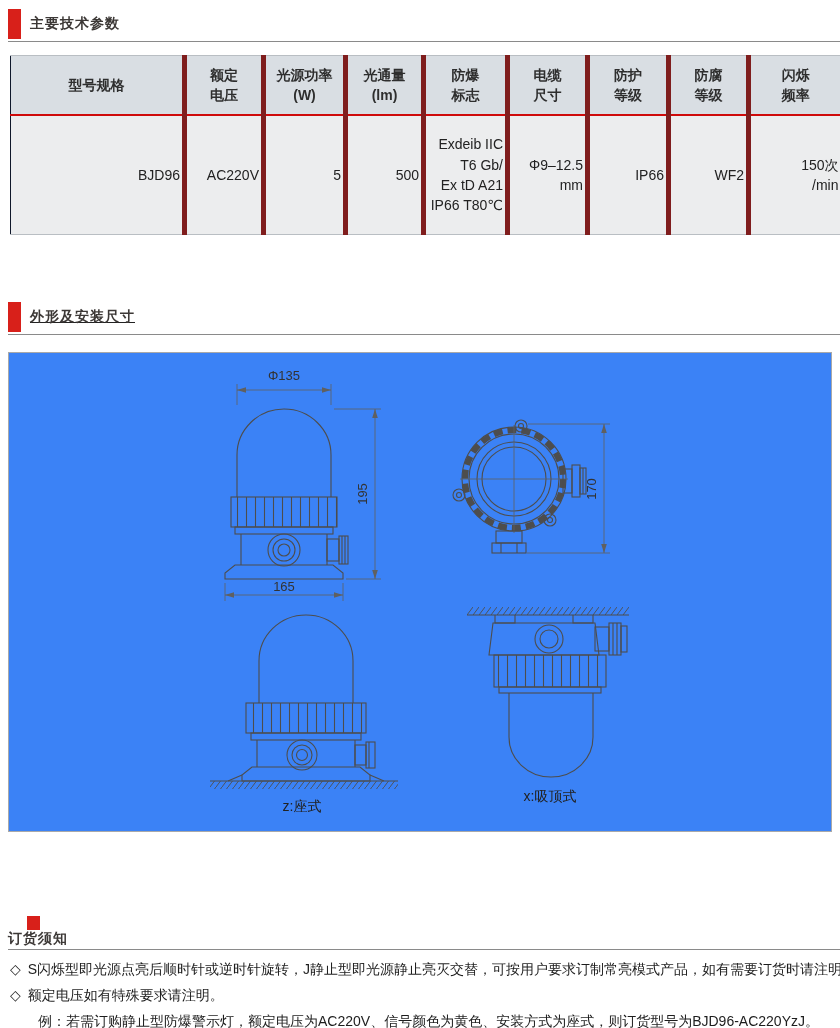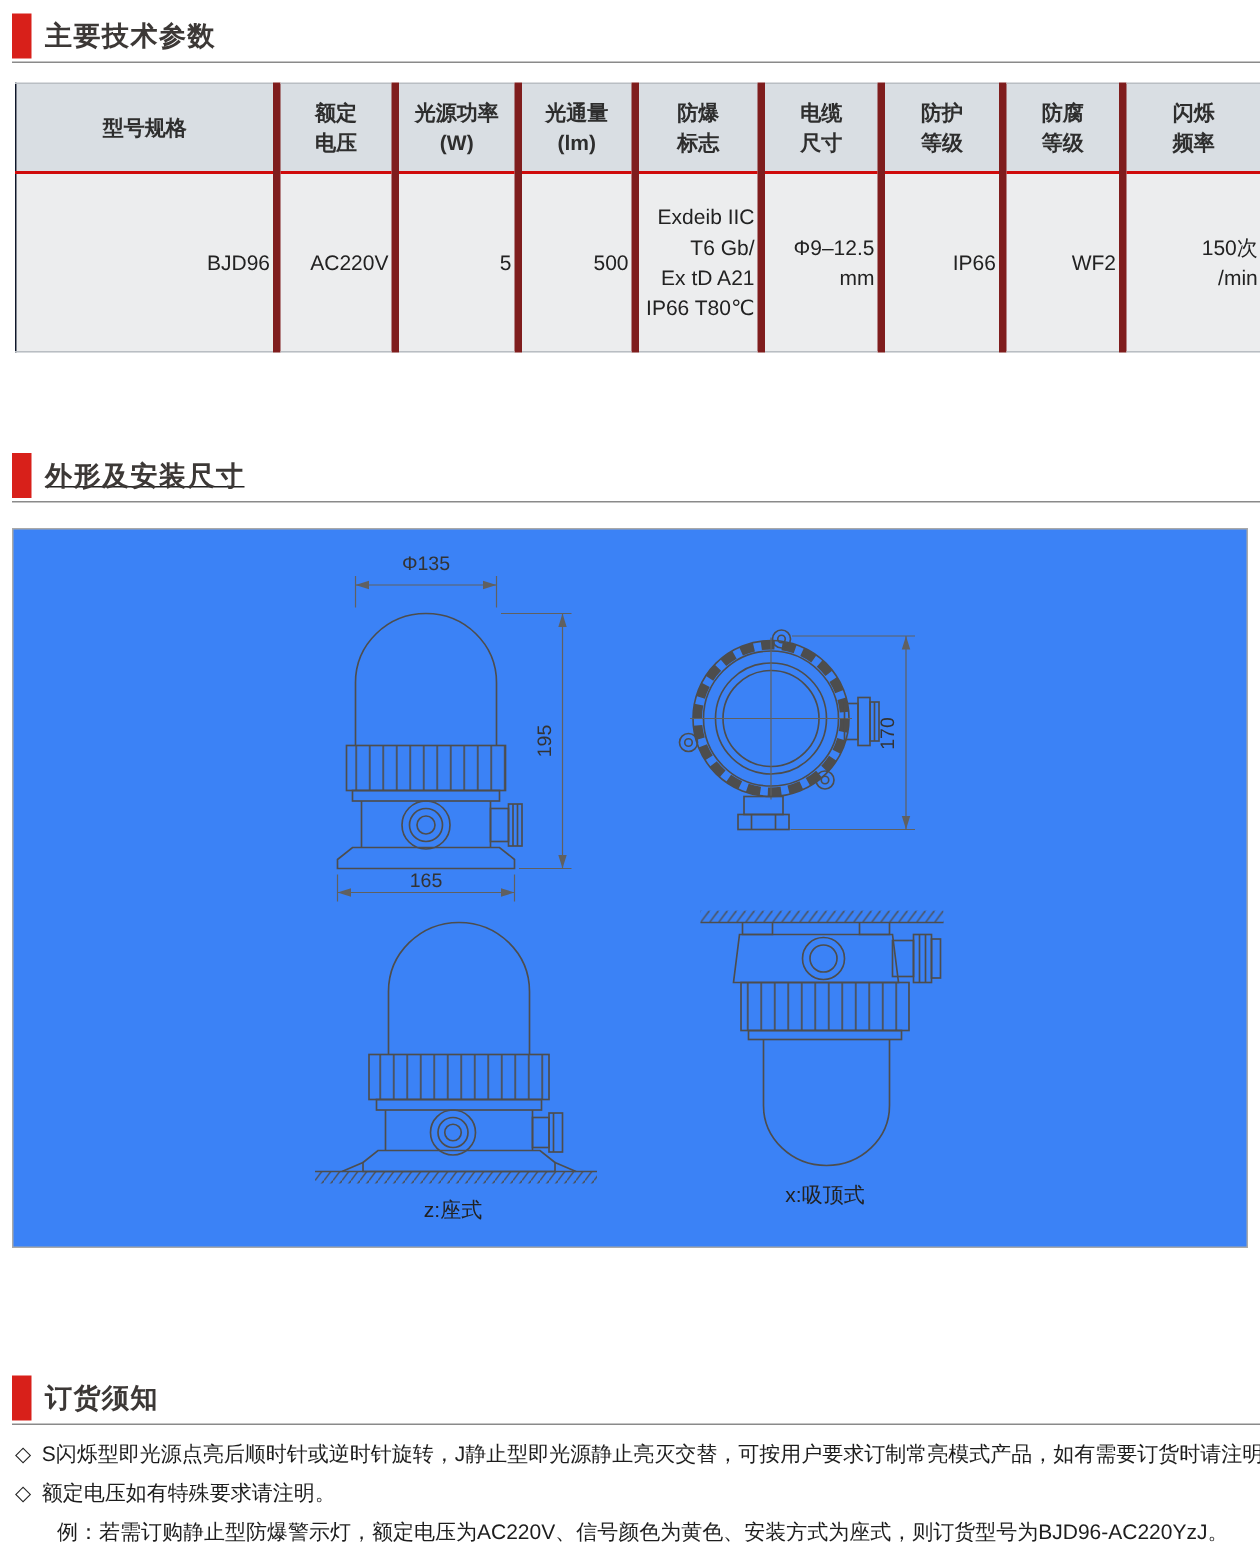--- a/index.html
+++ b/index.html
@@ -1,21 +1,21 @@
 <!DOCTYPE html>
 <html><head>
 <meta charset="utf-8">
 <style>
   html,body{margin:0;padding:0;background:#ffffff;font-family:"Liberation Sans","DejaVu Sans",sans-serif;}
   #page{position:relative;width:840px;height:1028px;background:#fff;overflow:hidden;color:#222;}
 
   
   .sec{position:absolute;left:8px;display:flex;align-items:center;height:32px;}
   .redbar{width:13px;height:30px;background:#d8201a;margin-right:9px;}
-  .sec-title{font-size:18px;font-weight:700;color:#3c3836;letter-spacing:1px;}
+  .sec-title{font-size:14px;font-weight:700;color:#3c3836;letter-spacing:1px;}
   .rule{position:absolute;left:8px;right:0;border-top:1px solid #8a8a8a;height:0;}
 
   
   .tbl-wrap{position:absolute;left:10px;top:55px;width:830px;}
   table{border-collapse:collapse;table-layout:fixed;width:830px;}
   th,td{white-space:pre-line;text-align:center;vertical-align:middle;font-size:14px;
         border-left:5px solid #7f1d1d;line-height:1.45;padding:0 2px;}
   th:first-child,td:first-child{border-left:1px solid #0f172a;}
   th{background:#d9dee3;color:#2e2e2e;font-weight:700;height:58px;
      border-top:1px solid #b9bec3;border-bottom:2px solid #cf0a0a;}
@@ -245,21 +245,21 @@
       <rect class="dline" x="172" y="27" width="6" height="26"></rect>
 
       <rect x="45" y="56" width="112" height="32" fill="url(#tD)" stroke="#4d4d4d" stroke-width="1.1"></rect>
       <rect class="dline" x="50" y="88" width="102" height="6"></rect>
 
       <path class="dline" d="M60,94 L60,138 A42,40 0 0 0 144,138 L144,94"></path>
       <text class="lbl" x="101" y="202" text-anchor="middle">x:吸顶式</text>
     </svg>
   </div>
 
-  <div class="sec" style="top:916px;">
+  <div class="sec" style="top:916px;flex-direction:column;">
     <div class="redbar"></div>
     <div class="sec-title">订货须知</div>
   </div>
   <div class="rule" style="top:949px;"></div>
 
   <div class="notes">
     <div class="note-line">
       <span class="note-bullet">◇</span>
       <span>S闪烁型即光源点亮后顺时针或逆时针旋转，J静止型即光源静止亮灭交替，可按用户要求订制常亮模式产品，如有需要订货时请注明。</span>
     </div>

